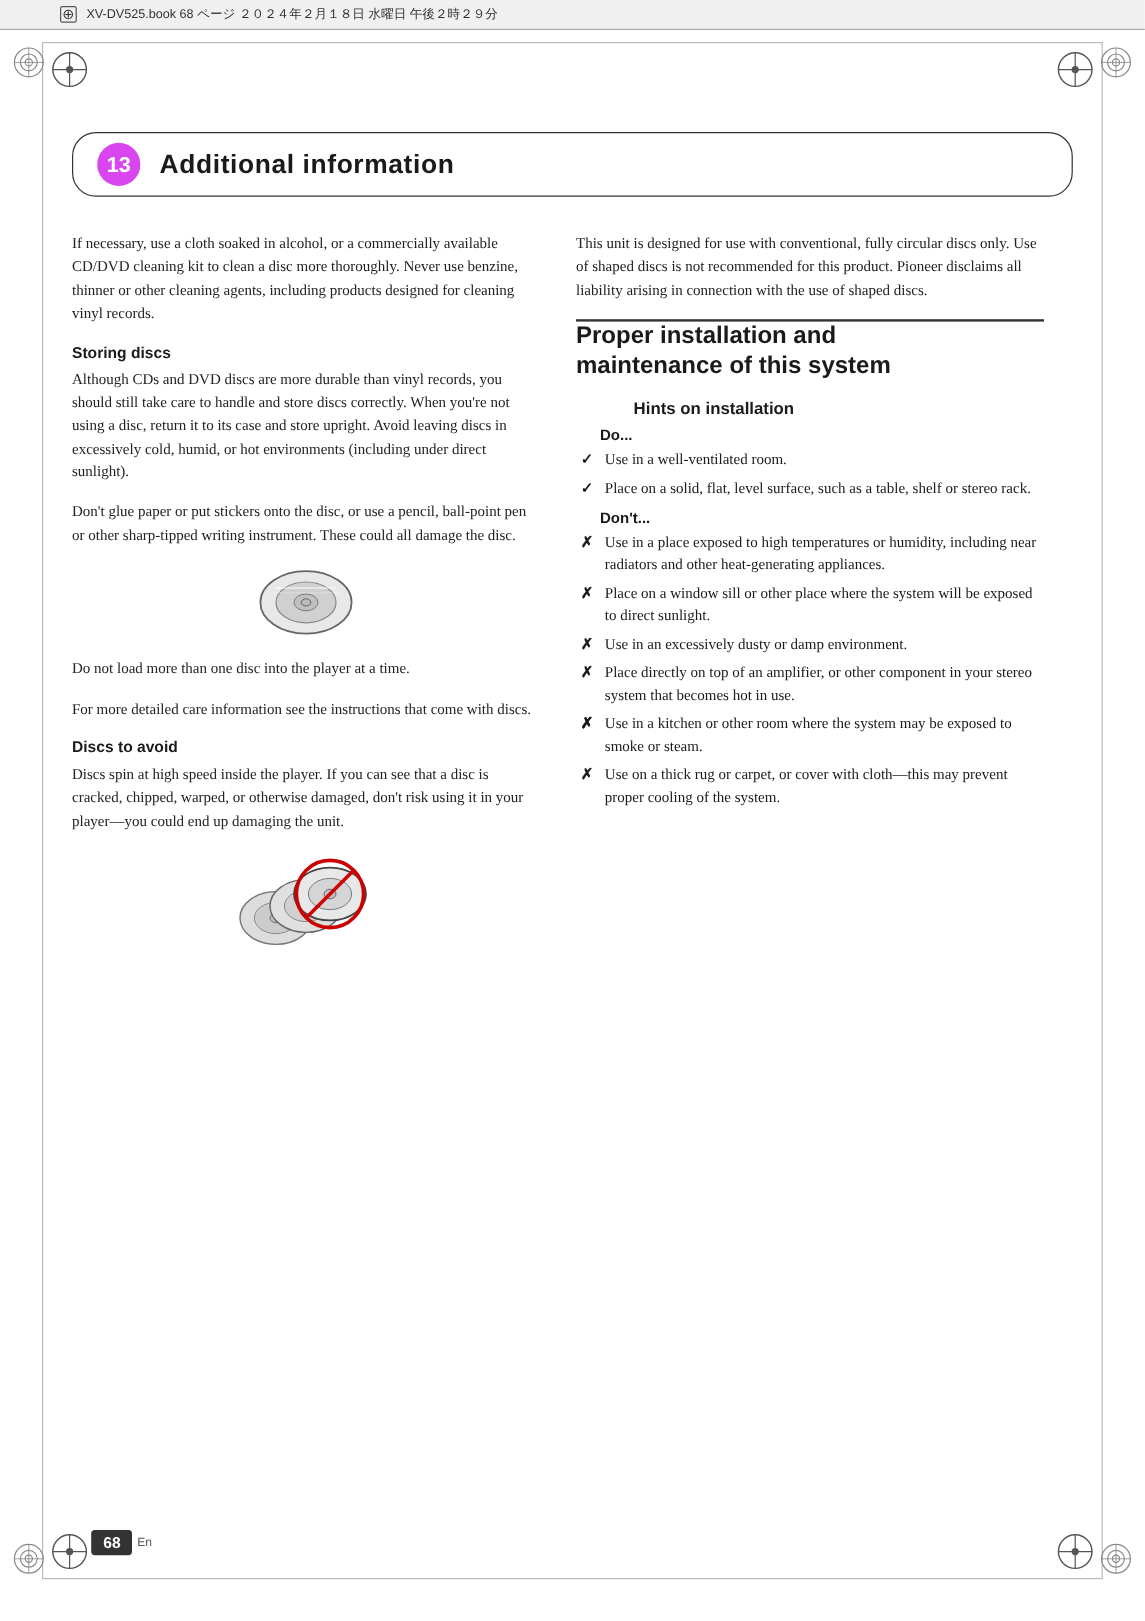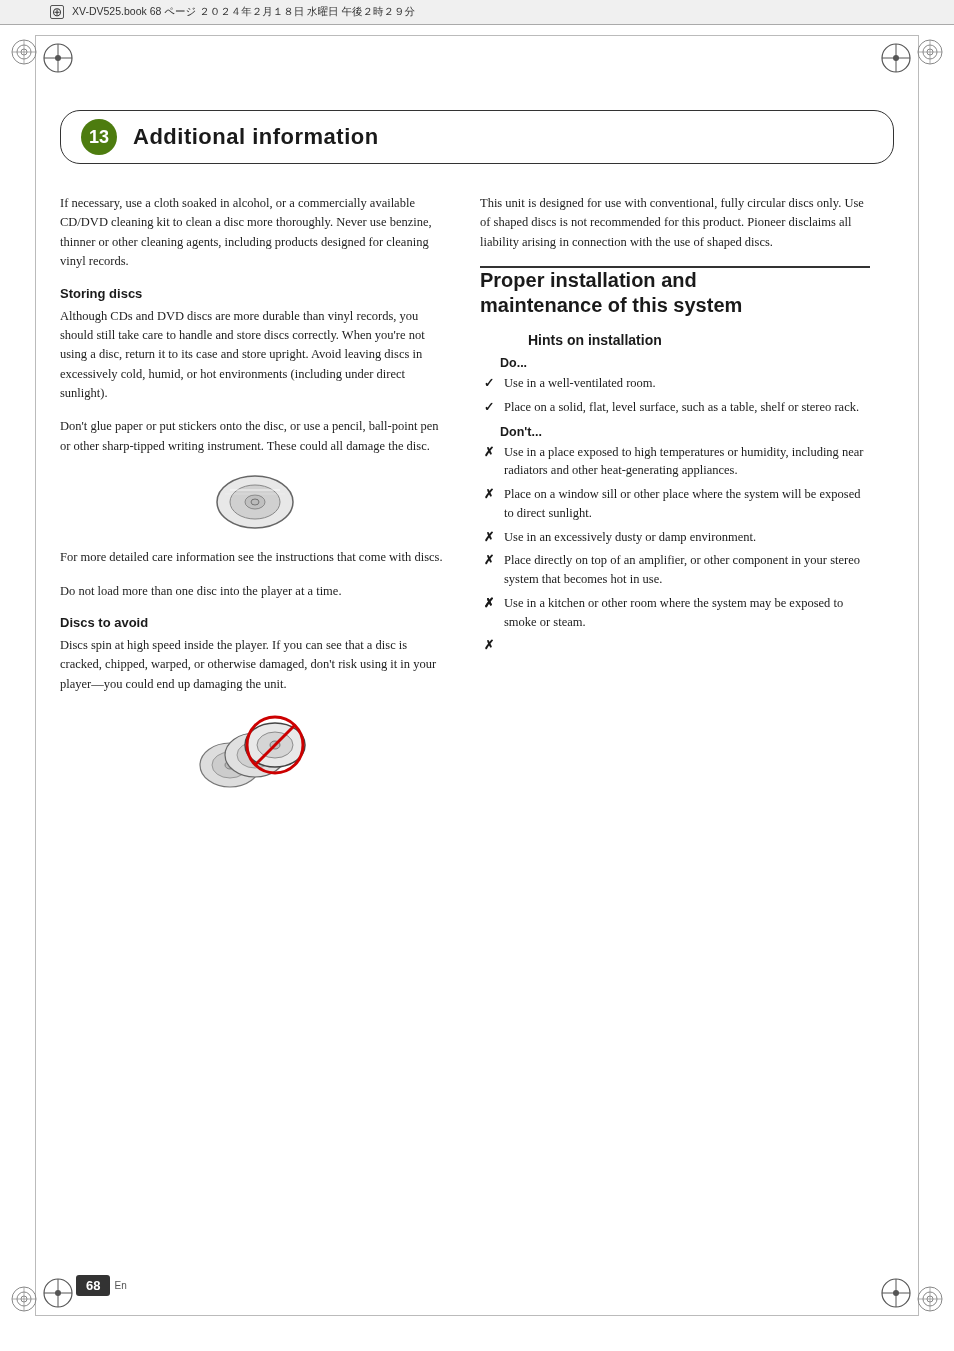--- a/index.html
+++ b/index.html
@@ -43,21 +43,21 @@
       display: flex;
       align-items: center;
       margin: 85px 60px 0 60px;
       border: 1.5px solid #333;
       border-radius: 20px;
       padding: 8px 20px;
       background: #fff;
     }
 
     .chapter-number {
-      background: #4d7c0f;
+      background: #d946ef;
       color: #fff;
       font-size: 18px;
       font-weight: bold;
       width: 36px;
       height: 36px;
       border-radius: 50%;
       display: flex;
       align-items: center;
       justify-content: center;
       margin-right: 16px;
@@ -368,22 +368,22 @@
           <ellipse cx="45" cy="30" rx="38" ry="26" fill="#e8e8e8" stroke="#666" stroke-width="1.5"></ellipse>
           <ellipse cx="45" cy="30" rx="25" ry="17" fill="#d0d0d0" stroke="#888" stroke-width="1"></ellipse>
           <ellipse cx="45" cy="30" rx="10" ry="7" fill="#c0c0c0" stroke="#777" stroke-width="0.8"></ellipse>
           <ellipse cx="45" cy="30" rx="4" ry="3" fill="#bbb" stroke="#555" stroke-width="0.7"></ellipse>
 
           <line x1="20" y1="18" x2="70" y2="18" stroke="#fff" stroke-width="1.5" opacity="0.5"></line>
           <line x1="15" y1="22" x2="75" y2="22" stroke="#fff" stroke-width="0.8" opacity="0.3"></line>
         </svg>
       </div>
 
+      <p class="para">Do not load more than one disc into the player at a time.</p>
       <p class="para">For more detailed care information see the instructions that come with discs.</p>
-      <p class="para">Do not load more than one disc into the player at a time.</p>
 
       <div>
         <div class="section-heading">Discs to avoid</div>
         <p class="para">Discs spin at high speed inside the player. If you can see that a disc is cracked, chipped, warped, or otherwise damaged, don't risk using it in your player—you could end up damaging the unit.</p>
       </div>
 
       <div class="disc-image-container">
         <svg width="120" height="90" viewBox="0 0 120 90" xmlns="http://www.w3.org/2000/svg">
 
           <ellipse cx="35" cy="55" rx="30" ry="22" fill="#ddd" stroke="#777" stroke-width="1.2"></ellipse>
@@ -448,20 +448,21 @@
           </li>
           <li>
             <span class="icon-x">✗</span>
           </li>
           <li>
             <span class="icon-x">✗</span>
             <span>Use in a kitchen or other room where the system may be exposed to smoke or steam.</span>
           </li>
           <li>
             <span class="icon-x">✗</span>
+            <span>Use on a thick rug or carpet, or cover with cloth—this may prevent proper cooling of the system.</span>
           </li>
         </ul>
       </div>
 
     </div>
   </div>
 
   <div class="page-footer">
     <div class="page-number-box">68</div>
     <span class="page-en">En</span>

